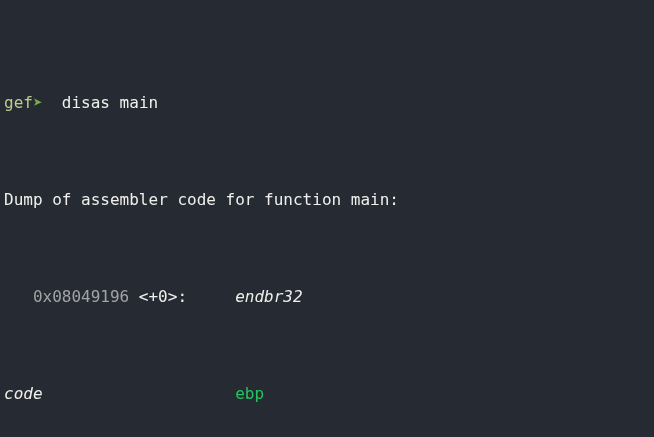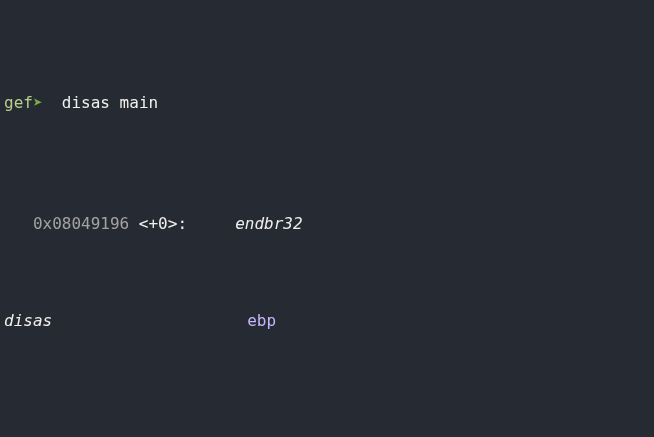--- a/index.html
+++ b/index.html
@@ -29,34 +29,35 @@
 
   .asm-row {
     display: grid;
     grid-template-columns: 24ch 8ch 1fr;
     height: 24.28px;
   }
   .col-loc { padding-left: 3ch; }
   .addr    { color: #a3a3a3; }
   .off     { color: #f0efec; margin-left: 1ch; }
   .mn      { color: #f0efec; font-style: italic; }
-  .op-plain{ color: #c4b5fd; margin-left: 12px; }
+  .op-plain{ color: #22c55e; }
   .op-sym:empty, .op-addr:empty, .op-plain:empty { margin: 0; }
 </style>
 </head>
 <body>
 
 <div class="terminal">
 
   <div><span class="prompt-name">gef</span><span class="prompt-arrow">➤</span><span class="command">disas main</span></div>
 
+  <div class="plain">Dump of assembler code for function main:</div>
 
   <div class="asm-row"><span class="col-loc"><span class="addr">0x08049196</span><span class="off">&lt;+0&gt;:</span></span><span class="mn">endbr32</span><span><span class="op-plain"></span></span></div>
 
-  <div class="asm-row"><span class="mn">disas</span><span><span class="op-plain">ebp</span></span></div>
+  <div class="asm-row"><span class="mn">code</span><span><span class="op-plain">ebp</span></span></div>
 
   
 
   
 
   
 
   
 
   

